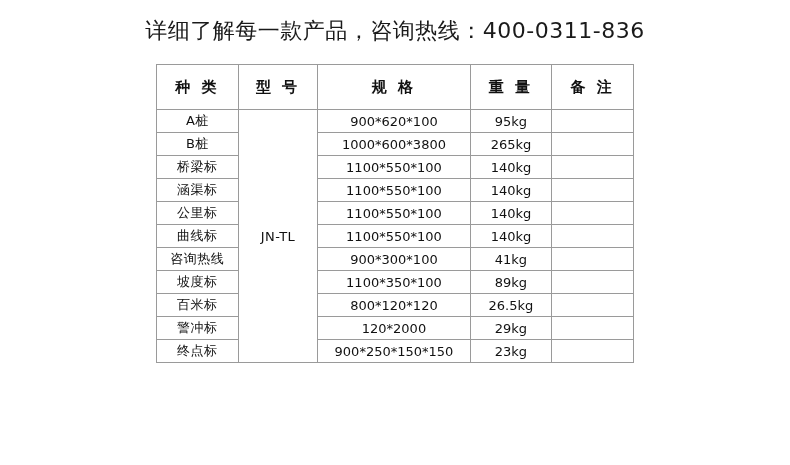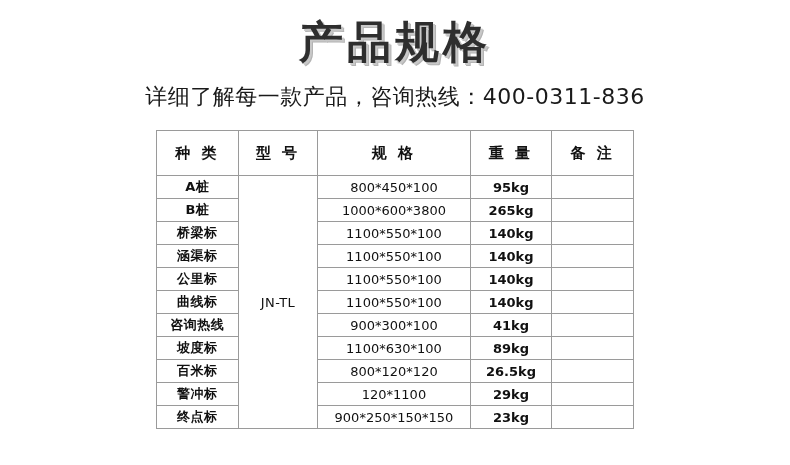--- a/index.html
+++ b/index.html
@@ -65,60 +65,56 @@
   }
   table.spec tr.head td {
     height: 44px;
     font-size: 15px;
     font-weight: bold;
     letter-spacing: 3px;
   }
   td.col-kind { width: 80px; }
   td.col-model { width: 78px; }
   td.col-spec { width: 150px; }
-  td.col-weight { width: 80px; font-weight: bold; }
+  td.col-weight { width: 80px; }
   td.col-note { width: 80px; }
   td.model-cell {
     font-size: 15px;
     letter-spacing: 0.5px;
   }
   td.kind {
     font-size: 13.5px;
     letter-spacing: 0.5px;
-    font-weight: bold;
   }
   td.spec-val, td.weight-val {
     font-size: 13px;
   }
 </style>
 </head>
 <body>
 
 <div class="page">
 
-  <div class="title-wrap">
-    <div class="main-title">产品规格</div>
-  </div>
 
   <div class="subtitle">详细了解每一款产品，咨询热线：400-0311-836</div>
 
   <div class="table-wrap">
     <table class="spec">
       <tbody id="spec-tbody">
         <tr class="head">
           <td class="col-kind">种 类</td>
           <td class="col-model">型 号</td>
           <td class="col-spec">规 格</td>
           <td class="col-weight">重 量</td>
           <td class="col-note">备 注</td>
         </tr>
       <tr>
             <td class="col-kind kind">A桩</td>
             <td class="col-model model-cell" rowspan="11">JN-TL</td>
-            <td class="col-spec spec-val">800*450*100</td>
+            <td class="col-spec spec-val">900*620*100</td>
             <td class="col-weight weight-val">95kg</td>
             <td class="col-note"></td>
           </tr>
           <tr>
             <td class="col-kind kind">B桩</td>
             <td class="col-spec spec-val">1000*600*3800</td>
             <td class="col-weight weight-val">265kg</td>
             <td class="col-note"></td>
           </tr>
           <tr>
@@ -146,33 +142,33 @@
             <td class="col-note"></td>
           </tr>
           <tr>
             <td class="col-kind kind">咨询热线</td>
             <td class="col-spec spec-val">900*300*100</td>
             <td class="col-weight weight-val">41kg</td>
             <td class="col-note"></td>
           </tr>
           <tr>
             <td class="col-kind kind">坡度标</td>
-            <td class="col-spec spec-val">1100*630*100</td>
+            <td class="col-spec spec-val">1100*350*100</td>
             <td class="col-weight weight-val">89kg</td>
             <td class="col-note"></td>
           </tr>
           <tr>
             <td class="col-kind kind">百米标</td>
             <td class="col-spec spec-val">800*120*120</td>
             <td class="col-weight weight-val">26.5kg</td>
             <td class="col-note"></td>
           </tr>
           <tr>
             <td class="col-kind kind">警冲标</td>
-            <td class="col-spec spec-val">120*1100</td>
+            <td class="col-spec spec-val">120*2000</td>
             <td class="col-weight weight-val">29kg</td>
             <td class="col-note"></td>
           </tr>
           <tr>
             <td class="col-kind kind">终点标</td>
             <td class="col-spec spec-val">900*250*150*150</td>
             <td class="col-weight weight-val">23kg</td>
             <td class="col-note"></td>
           </tr>
         </tbody>

